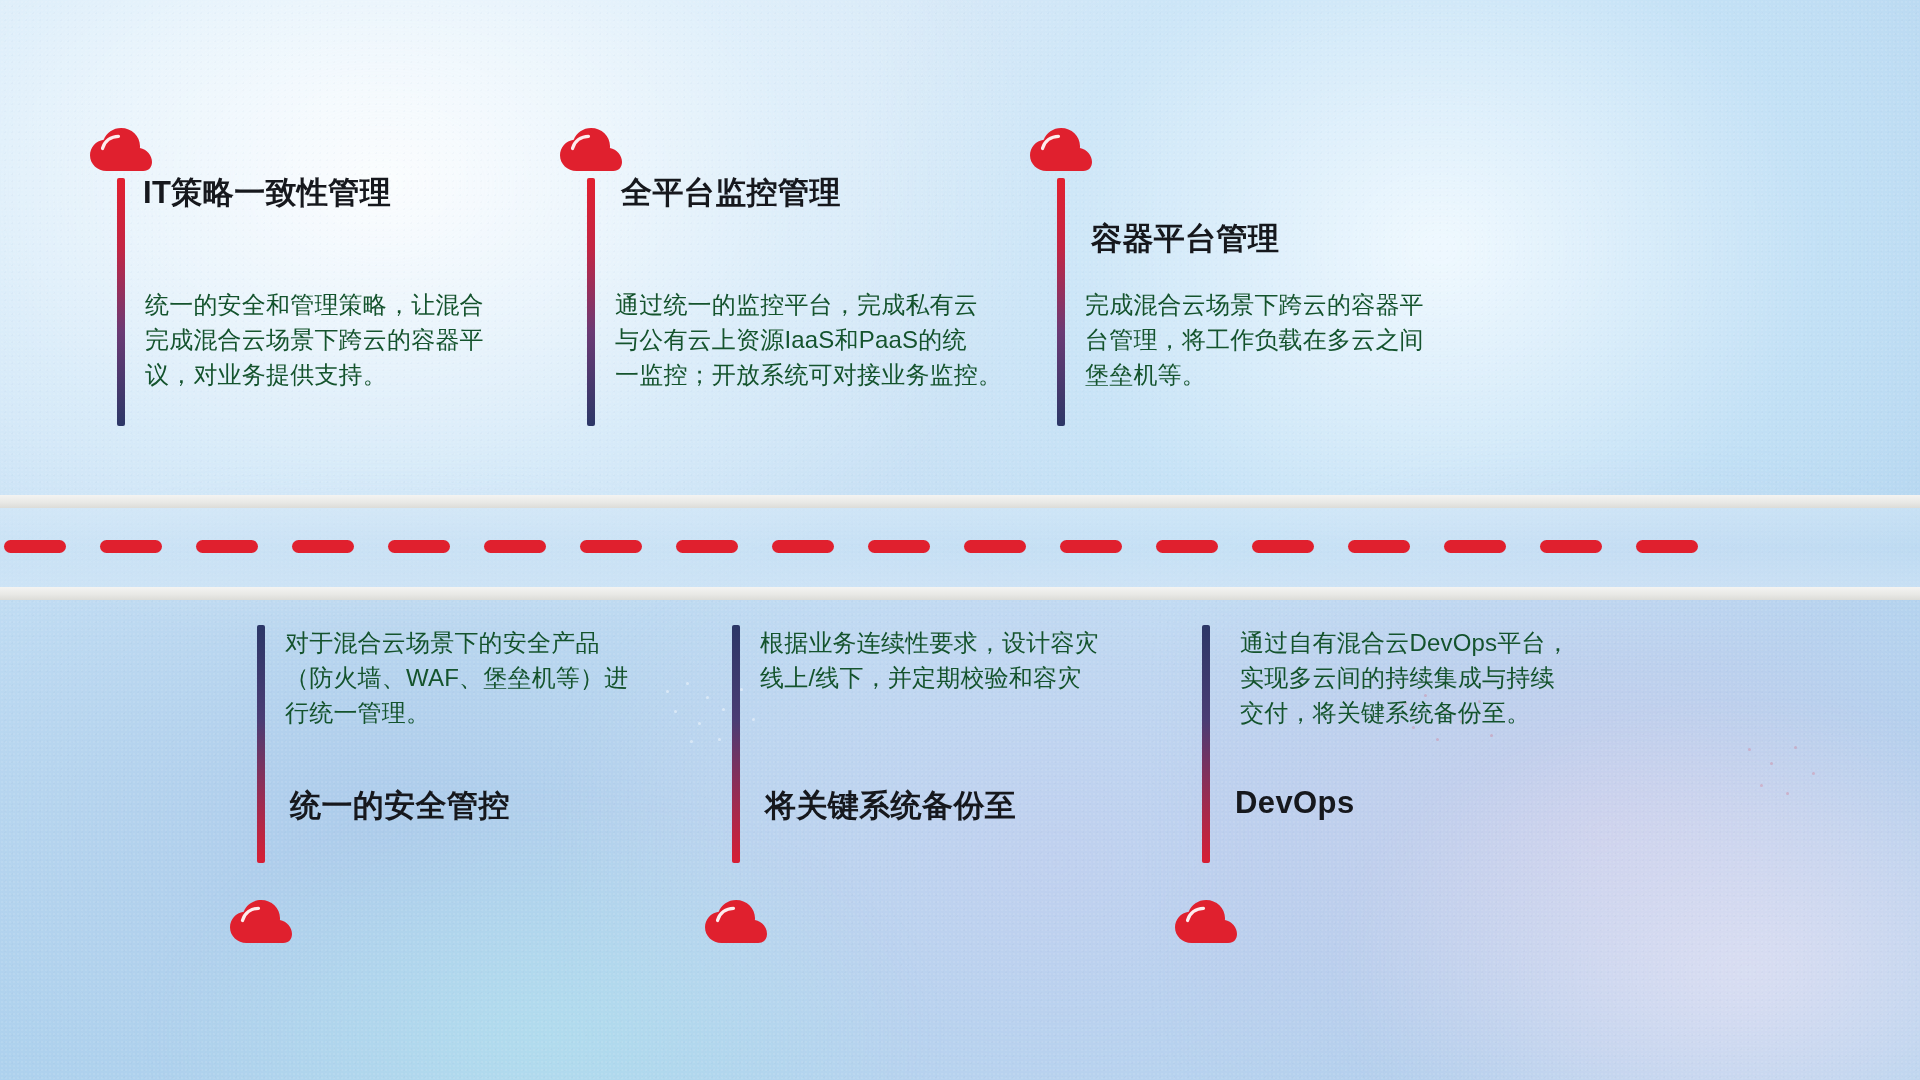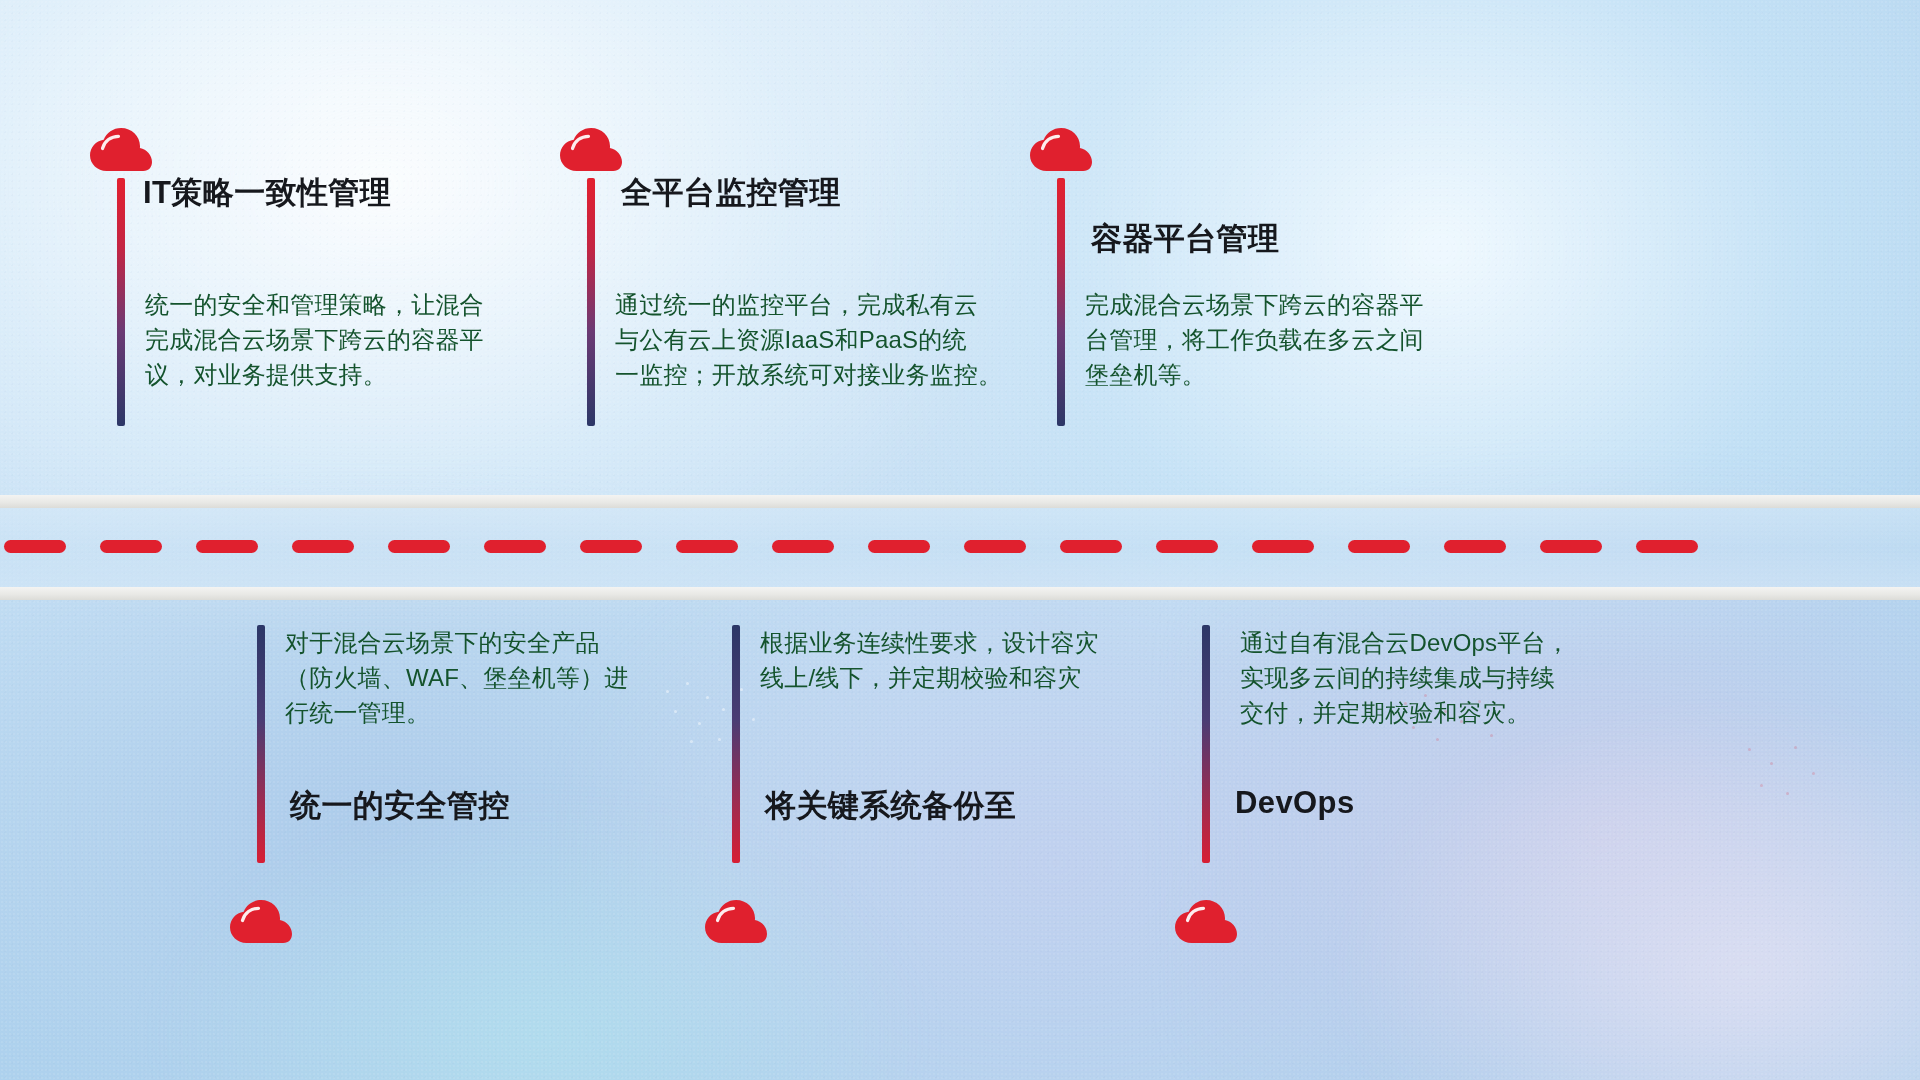--- a/index.html
+++ b/index.html
@@ -271,16 +271,16 @@
   <div class="pin">
     <div class="pin-stem stem-up" style="left:22px; top:0px; height:238px;"></div>
     <svg class="cloud-icon" style="left:-5px; top:275px;" viewBox="0 0 62 44">
       <path d="M16.5 43 C7.4 43 0 35.9 0 27.2 C0 19.4 5.9 12.9 13.7 11.7 C16.4 4.8 23.2 0 31.1 0 C41.5 0 50 8.1 50 18.1 C50 18.7 50 19.3 49.9 19.9 C56.8 21.2 62 27 62 34 C62 39 58.9 43 53.2 43 Z" fill="#e0202e"></path>
       <path d="M12.5 20.5 C14.5 13 21 8.3 28.5 8.3" stroke="#ffffff" stroke-width="3.2" stroke-linecap="round" fill="none" opacity=".92"></path>
     </svg>
   </div>
   <div class="card-body" style="left:60px; top:0px;">
       <div>通过自有混合云DevOps平台，</div>
       <div>实现多云间的持续集成与持续</div>
-      <div>交付，并定期校验和容灾。</div>
+      <div>交付，将关键系统备份至。</div>
     </div>
   <div class="card-title" style="left:55px; top:160px;">DevOps</div>
 </div>
 
 </body></html>

